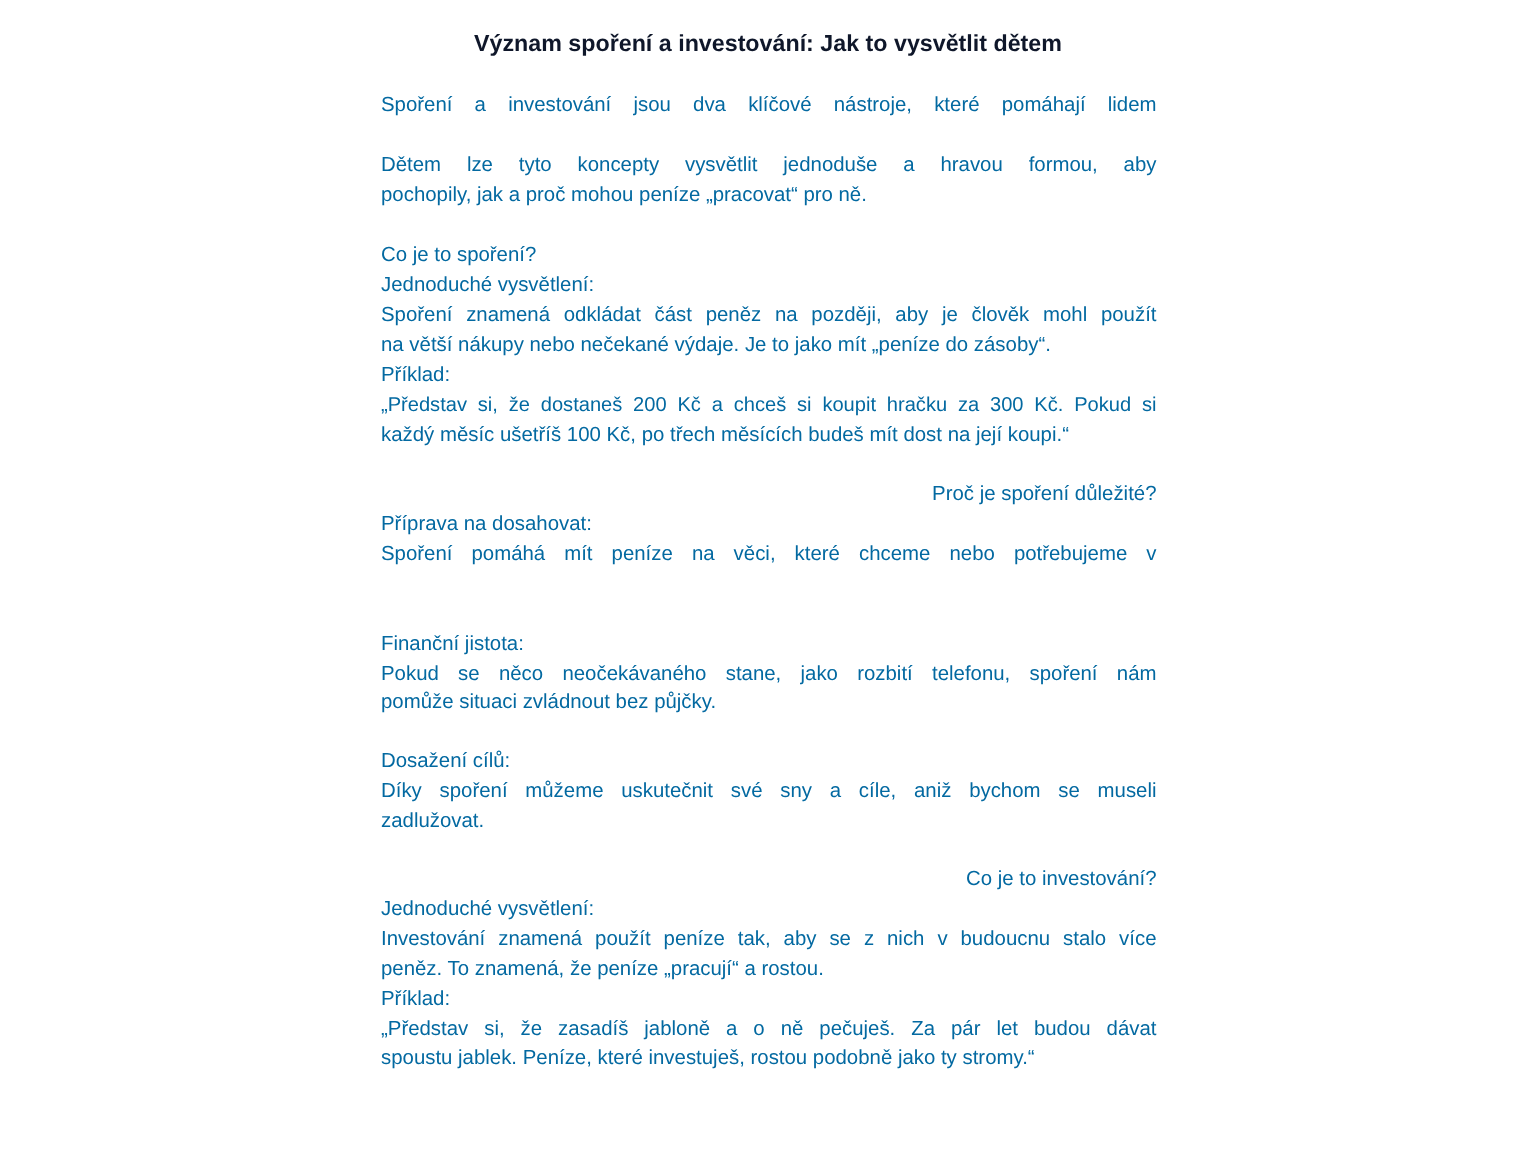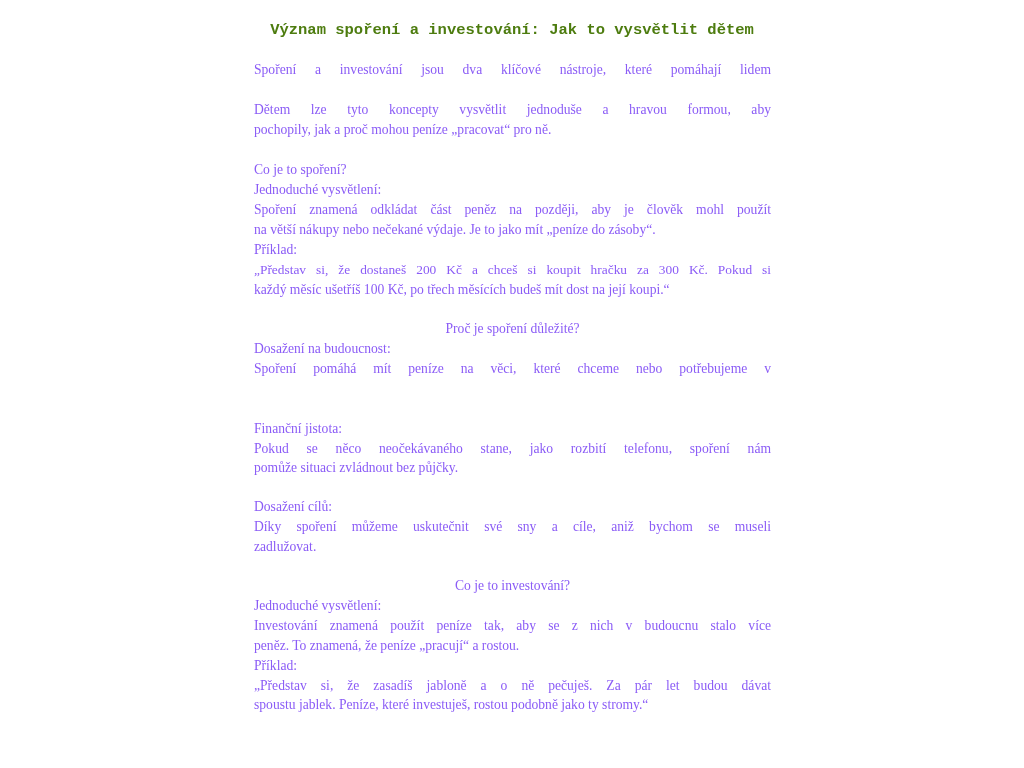--- a/index.html
+++ b/index.html
@@ -1,33 +1,33 @@
 <!DOCTYPE html>
 <html><head>
 <meta charset="utf-8">
 <style>
   html, body { margin: 0; padding: 0; background: #ffffff; }
   body { width: 1024px; height: 768px; position: relative; overflow: hidden; }
   .page { position: absolute; left: 0; top: 0; width: 1024px; height: 768px; background: #ffffff; }
   .title {
     position: absolute; left: 0; width: 1024px; top: 19px;
     text-align: center;
-    font-family: Liberation Mono, monospace;
-    font-weight: bold; font-size: 15.5px; color: #4d7c0f;
+    font-family: Liberation Sans, sans-serif;
+    font-weight: bold; font-size: 15.5px; color: #0f172a;
     line-height: 22px;
   }
   .line {
     position: absolute; left: 254px; width: 517px;
-    font-family: Liberation Serif, serif;
-    font-size: 13.6px; color: #8b5cf6;
+    font-family: Liberation Sans, sans-serif;
+    font-size: 13.6px; color: #0369a1;
     line-height: 20px; height: 20px;
     white-space: nowrap;
   }
   .j { text-align: justify; text-align-last: justify; white-space: normal; }
-  .c { text-align: center; }
+  .c { text-align: right; }
 </style>
 </head>
 <body>
 
 <div class="page">
   <div class="title">Význam spoření a investování: Jak to vysvětlit dětem</div>
 
   <div class="line j" style="top:60px">Spoření a investování jsou dva klíčové nástroje, které pomáhají lidem</div>
   <div class="line j" style="top:100px">Dětem lze tyto koncepty vysvětlit jednoduše a hravou formou, aby</div>
   <div class="line" style="top:120px">pochopily, jak a proč mohou peníze „pracovat“ pro ně.</div>
@@ -35,21 +35,21 @@
   <div class="line" style="top:160px">Co je to spoření?</div>
   <div class="line" style="top:180px">Jednoduché vysvětlení:</div>
   <div class="line j" style="top:200px">Spoření znamená odkládat část peněz na později, aby je člověk mohl použít</div>
   <div class="line" style="top:220px">na větší nákupy nebo nečekané výdaje. Je to jako mít „peníze do zásoby“.</div>
   <div class="line" style="top:240px">Příklad:</div>
   <div class="line j" style="top: 260px; white-space: nowrap; font-size: 13.4px;">„Představ si, že dostaneš 200 Kč a chceš si koupit hračku za 300 Kč. Pokud si</div>
   <div class="line" style="top:280px">každý měsíc ušetříš 100 Kč, po třech měsících budeš mít dost na její koupi.“</div>
 
   <div class="line c" style="top:319px">Proč je spoření důležité?</div>
 
-  <div class="line" style="top:339px">Dosažení na budoucnost:</div>
+  <div class="line" style="top:339px">Příprava na dosahovat:</div>
   <div class="line j" style="top:359px">Spoření pomáhá mít peníze na věci, které chceme nebo potřebujeme v</div>
 
   <div class="line" style="top:419px">Finanční jistota:</div>
   <div class="line j" style="top:439px">Pokud se něco neočekávaného stane, jako rozbití telefonu, spoření nám</div>
   <div class="line" style="top:458px">pomůže situaci zvládnout bez půjčky.</div>
 
   <div class="line j" style="top:517px">Díky spoření můžeme uskutečnit své sny a cíle, aniž bychom se museli</div>
   <div class="line" style="top:497px">Dosažení cílů:</div>
   <div class="line" style="top:537px">zadlužovat.</div>
 

